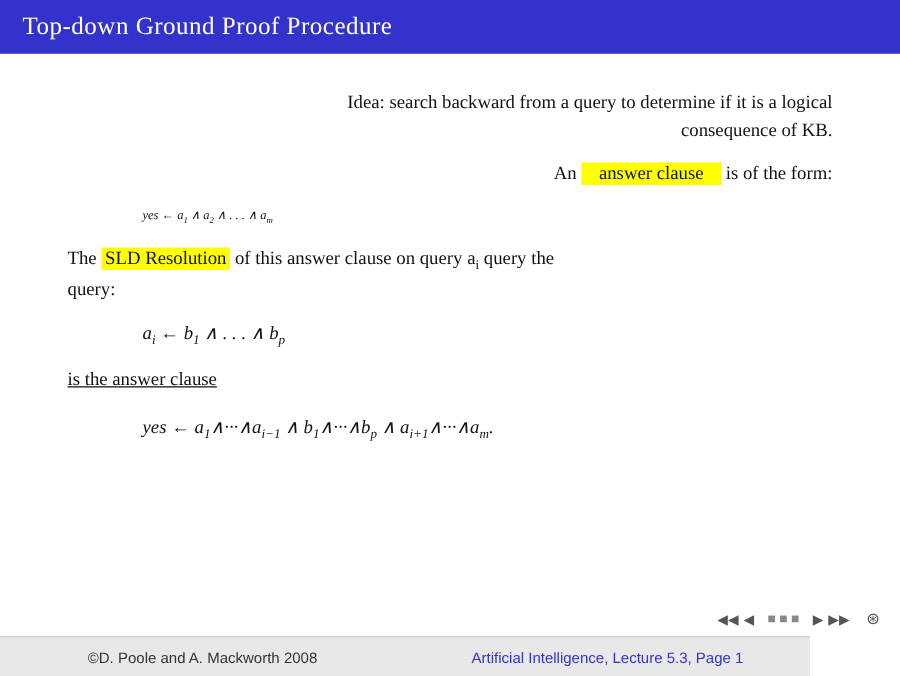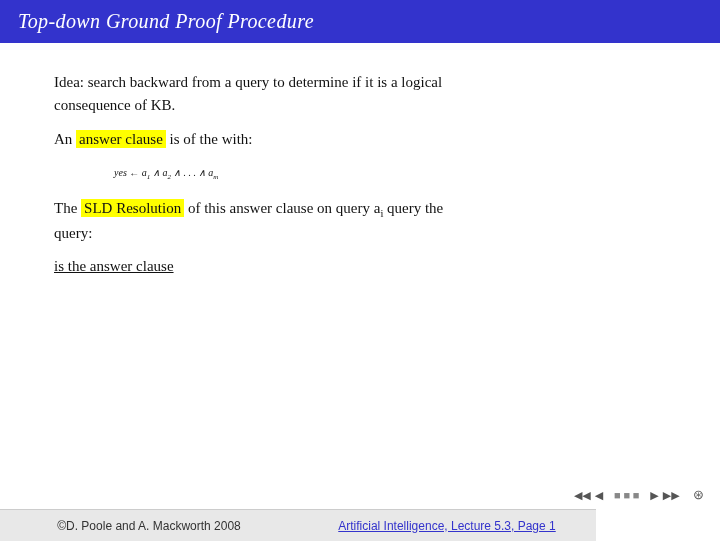--- a/index.html
+++ b/index.html
@@ -13,37 +13,37 @@
       position: relative;
     }
 
     .header-bar {
       background: #3333cc;
       color: #fff;
       padding: 10px 18px;
       font-size: 20px;
       font-weight: normal;
       letter-spacing: 0.02em;
-      font-style: italic;
     }
 
     .main-content {
       padding: 28px 54px 20px 54px;
       font-size: 15px;
       line-height: 1.55;
       color: #111;
     }
 
     .intro-text {
       margin-bottom: 10px;
+      text-align: right;
     }
 
     .highlight-yellow {
       background: #ffff00;
-      padding: 1px 3px;
+      padding: 1px 14px;
     }
 
     .highlight-yellow-sld {
       background: #ffff00;
       padding: 1px 3px;
     }
 
     .formula-block {
       margin: 14px 0 14px 60px;
       font-style: italic;
@@ -68,42 +68,41 @@
     .formula-block3 {
       margin: 14px 0 14px 60px;
       font-style: italic;
       font-size: 15px;
     }
 
     .footer-bar {
       position: absolute;
       bottom: 0;
       left: 0;
-      width: 596px;
+      width: 648px;
       height: 32px;
       background: #e8e8e8;
       border-top: 1px solid #ccc;
       display: flex;
       align-items: center;
       font-size: 12px;
     }
 
     .footer-left {
       flex: 1;
       text-align: center;
       color: #333;
       font-family: sans-serif;
     }
 
     .footer-right {
       flex: 1;
       text-align: center;
       color: #3333cc;
       font-family: sans-serif;
-      text-decoration: underline;
     }
 
     .nav-icons {
       position: absolute;
       bottom: 38px;
       right: 16px;
       display: flex;
       align-items: center;
       gap: 4px;
       font-size: 11px;
@@ -124,39 +123,47 @@
 </div>
 
 <div class="main-content">
 
   <div class="intro-text">
     <span>Idea: search backward from a query to determine if it is a logical</span><br>
     <span>consequence of </span><span class="italic">KB</span><span>.</span>
   </div>
 
   <div class="intro-text">
-    <span>An </span><span class="highlight-yellow">answer clause</span><span> is of the with:</span>
+    <span>An </span><span class="highlight-yellow">answer clause</span><span> is of the form:</span>
   </div>
 
   <div class="formula-block">
     <span>
       <i>yes</i> ← <i>a</i><sub>1</sub> ∧ <i>a</i><sub>2</sub> ∧ . . . ∧ <i>a</i><sub>m</sub>
     </span>
   </div>
 
   <div class="sld-section">
     <span>The </span><span class="highlight-yellow-sld">SLD Resolution</span><span> of this answer clause on query </span><span class="italic">a<sub>i</sub></span><span> query the</span><br>
     <span>query:</span>
   </div>
 
+  <div class="formula-block2">
+    <i>a</i><sub>i</sub> ← <i>b</i><sub>1</sub> ∧ . . . ∧ <i>b</i><sub>p</sub>
+  </div>
 
   <div class="answer-clause-text">
     <span>is the answer clause</span>
   </div>
 
+  <div class="formula-block3">
+    <i>yes</i> ← <i>a</i><sub>1</sub>∧···∧<i>a</i><sub>i−1</sub>
+    ∧ <i>b</i><sub>1</sub>∧···∧<i>b</i><sub>p</sub>
+    ∧ <i>a</i><sub>i+1</sub>∧···∧<i>a</i><sub>m</sub>.
+  </div>
 
 </div>
 
 <div class="nav-icons">
   <span>◀◀</span>
   <span>◀</span>
   &nbsp;
   <span style="color:#888;">■ ■ ■</span>
   &nbsp;
   <span>▶</span>

